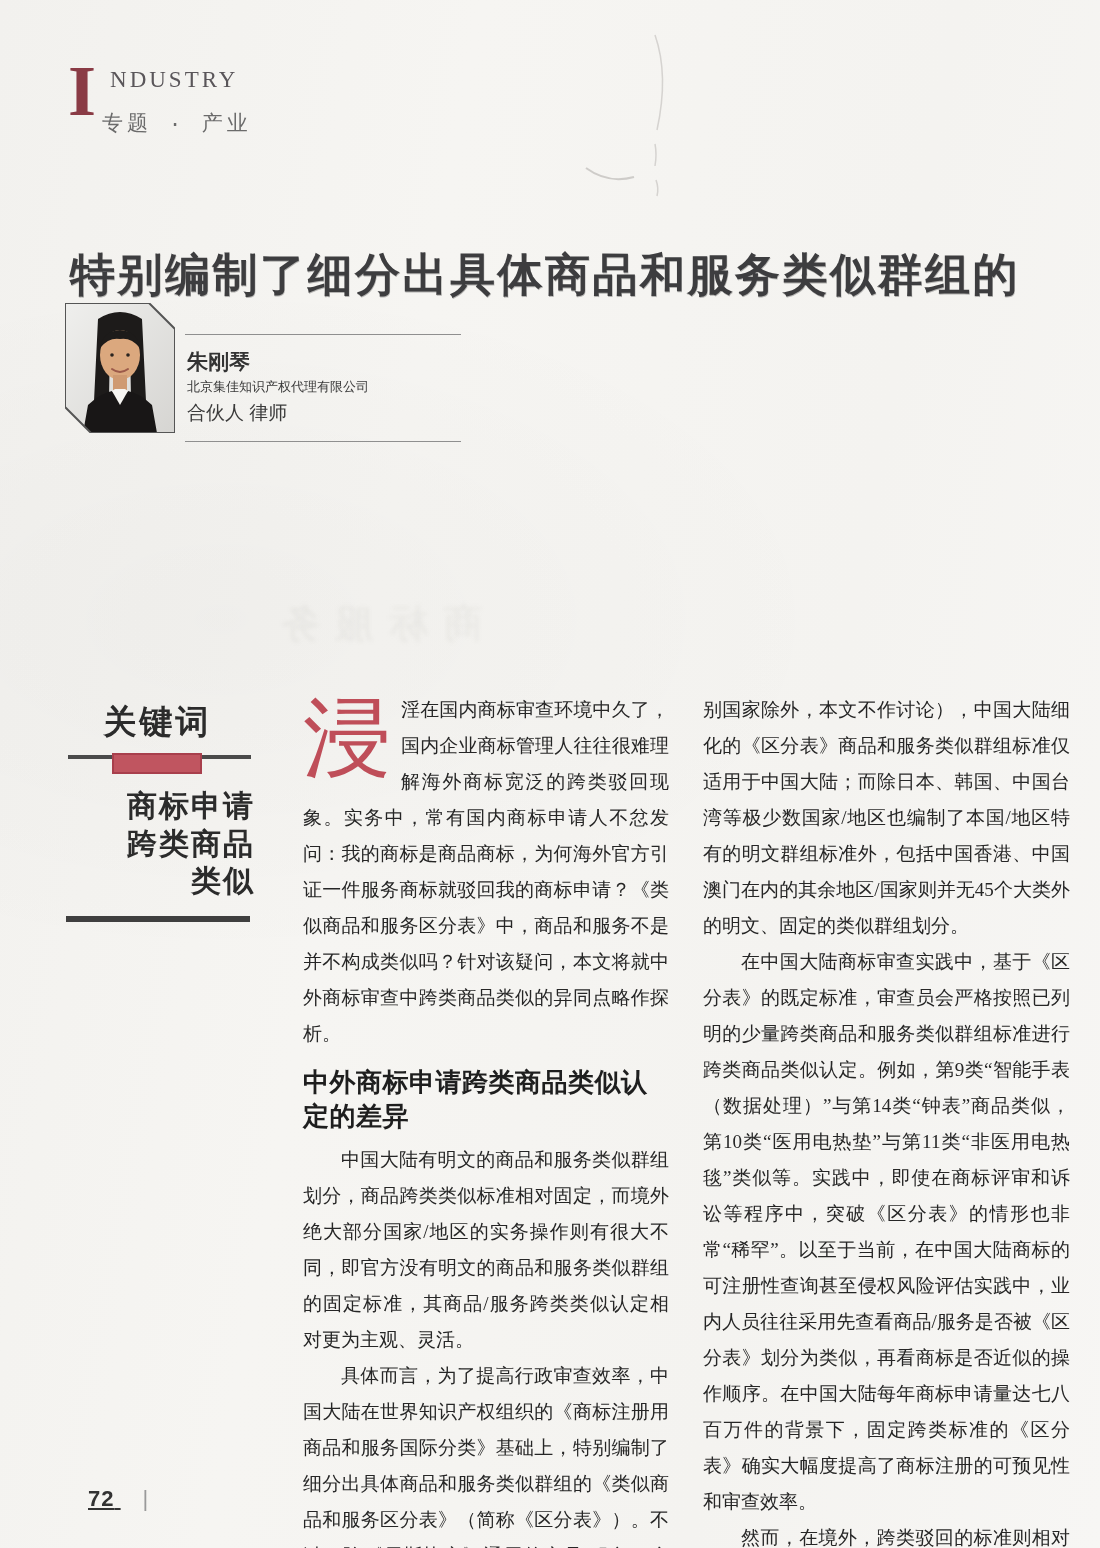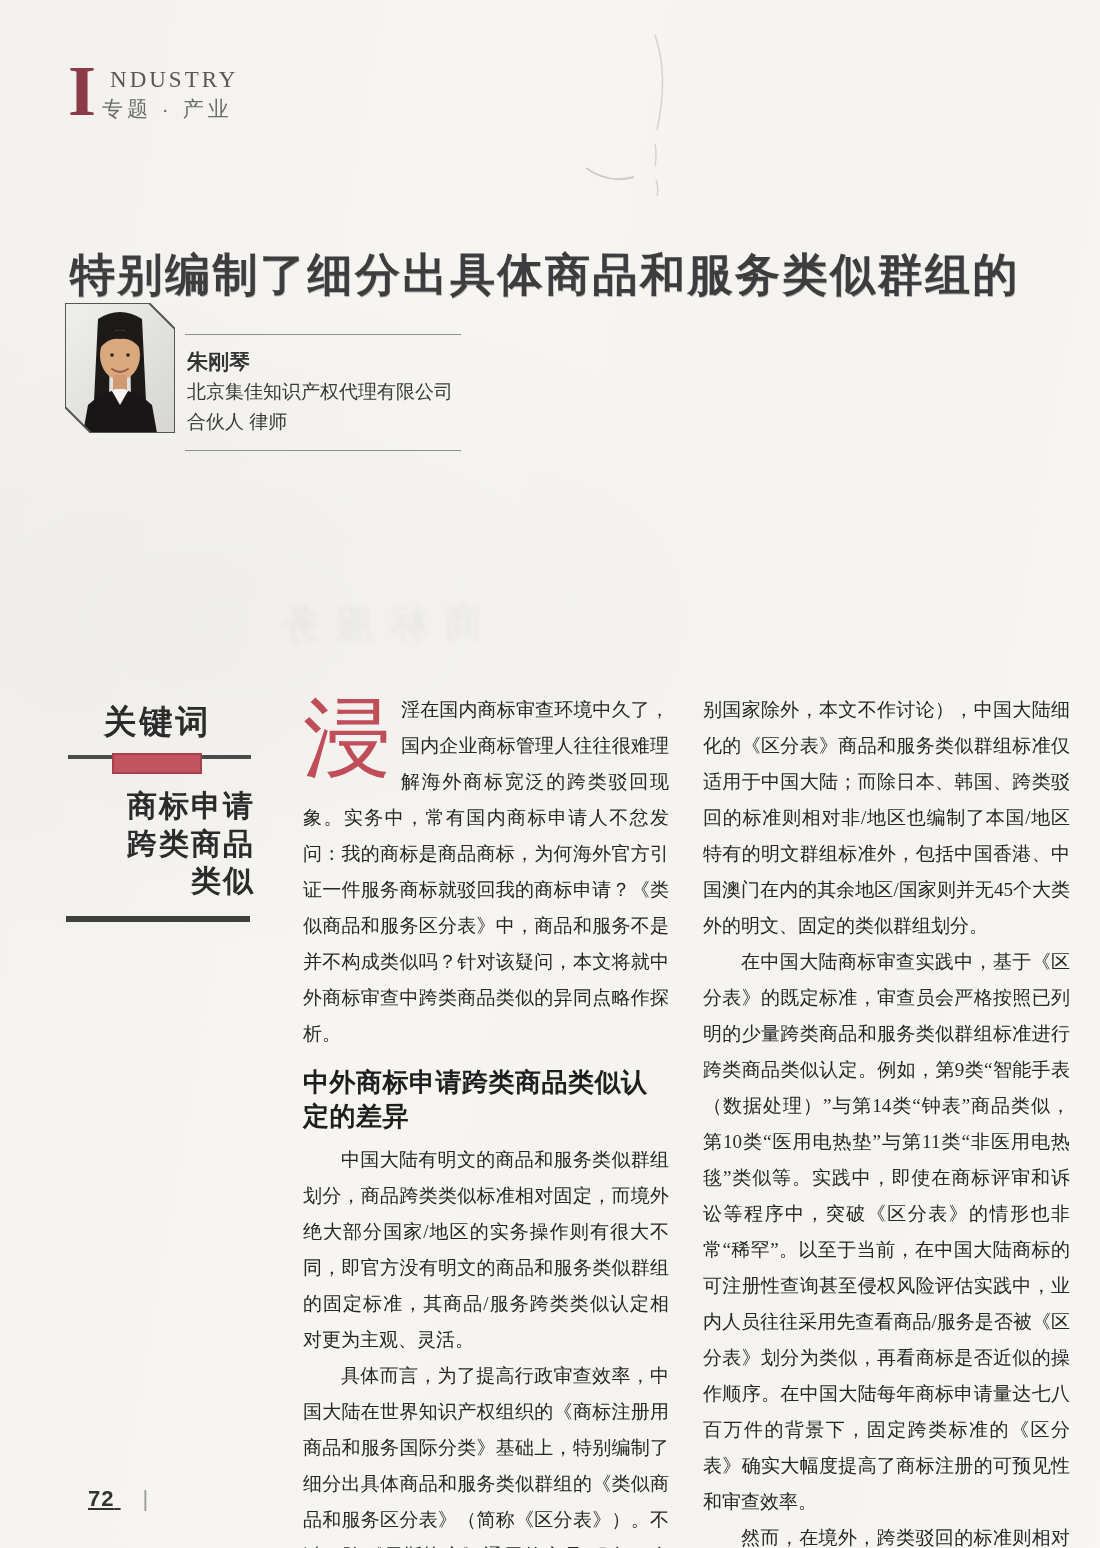--- a/index.html
+++ b/index.html
@@ -20,38 +20,38 @@
     font-family:"Liberation Serif",serif;
     font-size:72px;line-height:0.82;font-weight:700;
     color:#8a3b45;letter-spacing:0;
   }
   .mag-words{margin-left:6px;padding-top:6px;}
   .mag-en{
     font-family:"Liberation Serif",serif;
     font-size:23px;letter-spacing:3px;color:#5a565a;line-height:1;margin-left:8px;
   }
   .mag-cn{
-    font-family:Liberation Sans, sans-serif;
-    font-size:21px;letter-spacing:4px;color:#6b6b6b;margin-top:7px;line-height:1;
+    font-family:Liberation Mono, monospace;
+    font-size:21px;letter-spacing:4px;color:#6b6b6b;margin-top:23px;line-height:1;
   }
   
   .article-title{
     position:absolute;left:70px;top:218px;width:980px;
     font-family:"Liberation Sans","DejaVu Sans",sans-serif;
     font-size:45px;font-weight:900;letter-spacing:2.5px;
     color:#3d3d3f;line-height:1.2;white-space:nowrap;
     text-shadow:0.5px 0.5px 0 rgba(60,60,60,0.35);
   }
   
   .author-photo{position:absolute;left:65px;top:303px;width:110px;height:130px;}
   .author-info{position:absolute;left:185px;top:306px;width:276px;margin-top:28px;}
   .author-rule{border:none;border-top:1.5px solid #8f8f8f;margin:0;}
   .author-lines{padding:12px 2px 14px 2px;font-family:"Liberation Sans",sans-serif;}
   .author-name{font-size:21px;font-weight:700;color:#333;line-height:1.45;}
-  .author-company{font-size:19px;color:#3a3a3a;line-height:1.55;}
+  .author-company{font-size:13px;color:#3a3a3a;line-height:1.55;}
   .author-role{font-size:19px;color:#3a3a3a;line-height:1.55;}
   
   .kw-block{position:absolute;left:60px;top:700px;width:195px;text-align:center;}
   .kw-title{
     font-family:"Liberation Serif",serif;font-weight:700;
     font-size:33px;color:#2b2b2b;letter-spacing:3px;
   }
   .kw-accent-row{position:relative;height:22px;margin-top:8px;}
   .kw-line{position:absolute;left:8px;right:4px;top:2px;height:4px;background:#4a4a4a;}
   .kw-accent-block{
@@ -170,21 +170,21 @@
   </div>
 
   <div class="col" id="col1">
     <p><span class="dropcap">浸</span><span>淫在国内商标审查环境中久了，国内企业商标管理人往往很难理解海外商标宽泛的跨类驳回现象。实务中，常有国内商标申请人不忿发问：我的商标是商品商标，为何海外官方引证一件服务商标就驳回我的商标申请？《类似商品和服务区分表》中，商品和服务不是并不构成类似吗？针对该疑问，本文将就中外商标审查中跨类商品类似的异同点略作探析。</span></p>
     <p class="section-heading">中外商标申请跨类商品类似认定的差异</p>
     <p class="indent">中国大陆有明文的商品和服务类似群组划分，商品跨类类似标准相对固定，而境外绝大部分国家/地区的实务操作则有很大不同，即官方没有明文的商品和服务类似群组的固定标准，其商品/服务跨类类似认定相对更为主观、灵活。</p>
     <p class="indent">具体而言，为了提高行政审查效率，中国大陆在世界知识产权组织的《商标注册用商品和服务国际分类》基础上，特别编制了细分出具体商品和服务类似群组的《类似商品和服务区分表》（简称《区分表》）。不过，除《尼斯协定》通用的商品/服务45个大类在国内外大部分国家/地区基本采用统一标准外（伊拉克等极个</p>
   </div>
 
   <div class="col" id="col2">
-    <p>别国家除外，本文不作讨论），中国大陆细化的《区分表》商品和服务类似群组标准仅适用于中国大陆；而除日本、韩国、跨类驳回的标准则相对非/地区也编制了本国/地区特有的明文群组标准外，包括中国香港、中国澳门在内的其余地区/国家则并无45个大类外的明文、固定的类似群组划分。</p>
+    <p>别国家除外，本文不作讨论），中国大陆细化的《区分表》商品和服务类似群组标准仅适用于中国大陆；而除日本、韩国、中国台湾等极少数国家/地区也编制了本国/地区特有的明文群组标准外，包括中国香港、中国澳门在内的其余地区/国家则并无45个大类外的明文、固定的类似群组划分。</p>
     <p class="indent">在中国大陆商标审查实践中，基于《区分表》的既定标准，审查员会严格按照已列明的少量跨类商品和服务类似群组标准进行跨类商品类似认定。例如，第9类“智能手表（数据处理）”与第14类“钟表”商品类似，第10类“医用电热垫”与第11类“非医用电热毯”类似等。实践中，即使在商标评审和诉讼等程序中，突破《区分表》的情形也非常“稀罕”。以至于当前，在中国大陆商标的可注册性查询甚至侵权风险评估实践中，业内人员往往采用先查看商品/服务是否被《区分表》划分为类似，再看商标是否近似的操作顺序。在中国大陆每年商标申请量达七八百万件的背景下，固定跨类标准的《区分表》确实大幅度提高了商标注册的可预见性和审查效率。</p>
     <p class="indent">然而，在境外，跨类驳回的标准则相对非</p>
   </div>
 
   <div class="page-footer">
     <span class="page-number">72</span>
     <span class="page-sep">|</span>
   </div>
 
 </div>

